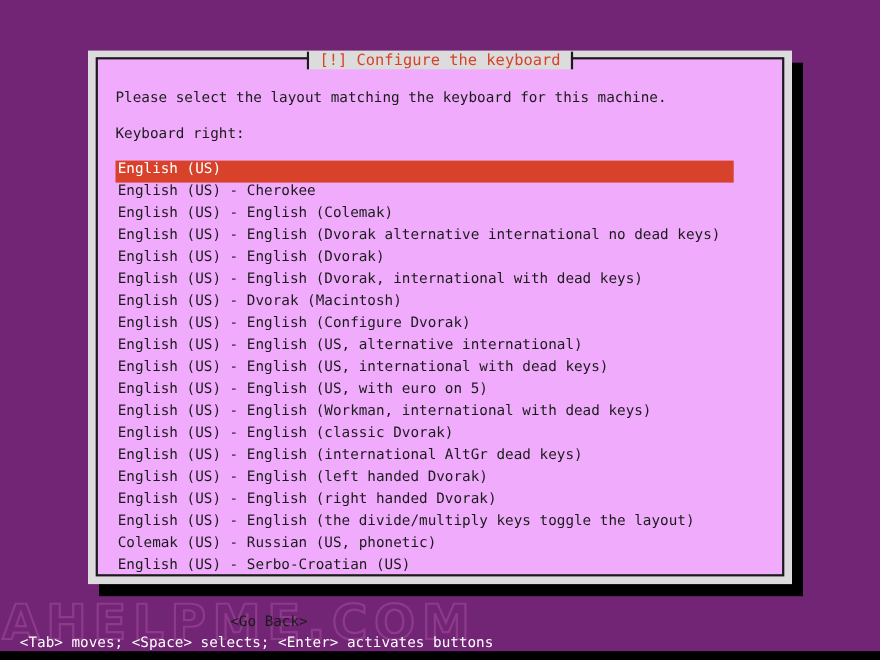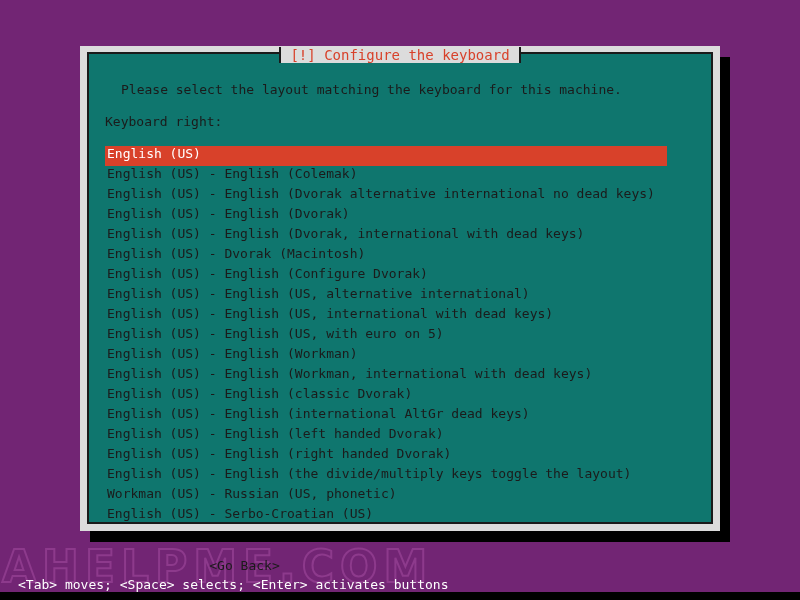--- a/index.html
+++ b/index.html
@@ -83,21 +83,21 @@
     background: #dcdcdc;
     box-sizing: border-box;
     padding: 6px 7px 7px 7px;
   }
   #dialog-inner {
     position: relative;
     width: 100%;
     height: 100%;
     border: 2px solid #1a1a1a;
     box-sizing: border-box;
-    background: #0f766e;
+    background: #f0abfc;
   }
 
   
   #title-wrap {
     position: absolute;
     left: 0;
     top: -8px;
     width: 100%;
     height: 18px;
     display: flex;
@@ -130,21 +130,20 @@
     height: 100%;
     padding: 28px 0 0 16px;
     box-sizing: border-box;
     font-size: 13px;
     color: #1b1b1b;
   }
   .prompt-line {
     height: 16px;
     line-height: 16px;
     white-space: pre;
-    margin-left: 16px;
   }
   .spacer16 { height: 16px; }
   #layout-label {
     height: 16px;
     line-height: 16px;
     white-space: pre;
   }
   #list {
     margin-top: 16px;
   }
@@ -191,37 +190,37 @@
       </div>
 
       <div id="body">
 
         <div class="prompt-line">Please select the layout matching the keyboard for this machine.</div>
         <div class="spacer16"></div>
         <div id="layout-label">Keyboard right:</div>
 
         <div id="list">
             <div class="list-item selected">English (US)</div>
+            <div class="list-item">English (US) - Cherokee</div>
             <div class="list-item">English (US) - English (Colemak)</div>
             <div class="list-item">English (US) - English (Dvorak alternative international no dead keys)</div>
             <div class="list-item">English (US) - English (Dvorak)</div>
             <div class="list-item">English (US) - English (Dvorak, international with dead keys)</div>
             <div class="list-item">English (US) - Dvorak (Macintosh)</div>
             <div class="list-item">English (US) - English (Configure Dvorak)</div>
             <div class="list-item">English (US) - English (US, alternative international)</div>
             <div class="list-item">English (US) - English (US, international with dead keys)</div>
             <div class="list-item">English (US) - English (US, with euro on 5)</div>
-            <div class="list-item">English (US) - English (Workman)</div>
             <div class="list-item">English (US) - English (Workman, international with dead keys)</div>
             <div class="list-item">English (US) - English (classic Dvorak)</div>
             <div class="list-item">English (US) - English (international AltGr dead keys)</div>
             <div class="list-item">English (US) - English (left handed Dvorak)</div>
             <div class="list-item">English (US) - English (right handed Dvorak)</div>
             <div class="list-item">English (US) - English (the divide/multiply keys toggle the layout)</div>
-            <div class="list-item">Workman (US) - Russian (US, phonetic)</div>
+            <div class="list-item">Colemak (US) - Russian (US, phonetic)</div>
             <div class="list-item">English (US) - Serbo-Croatian (US)</div>
           </div>
 
         <div id="gobackrow">
           <span class="btn">&lt;Go Back&gt;</span>
         </div>
 
       </div>
     </div>
   </div>

